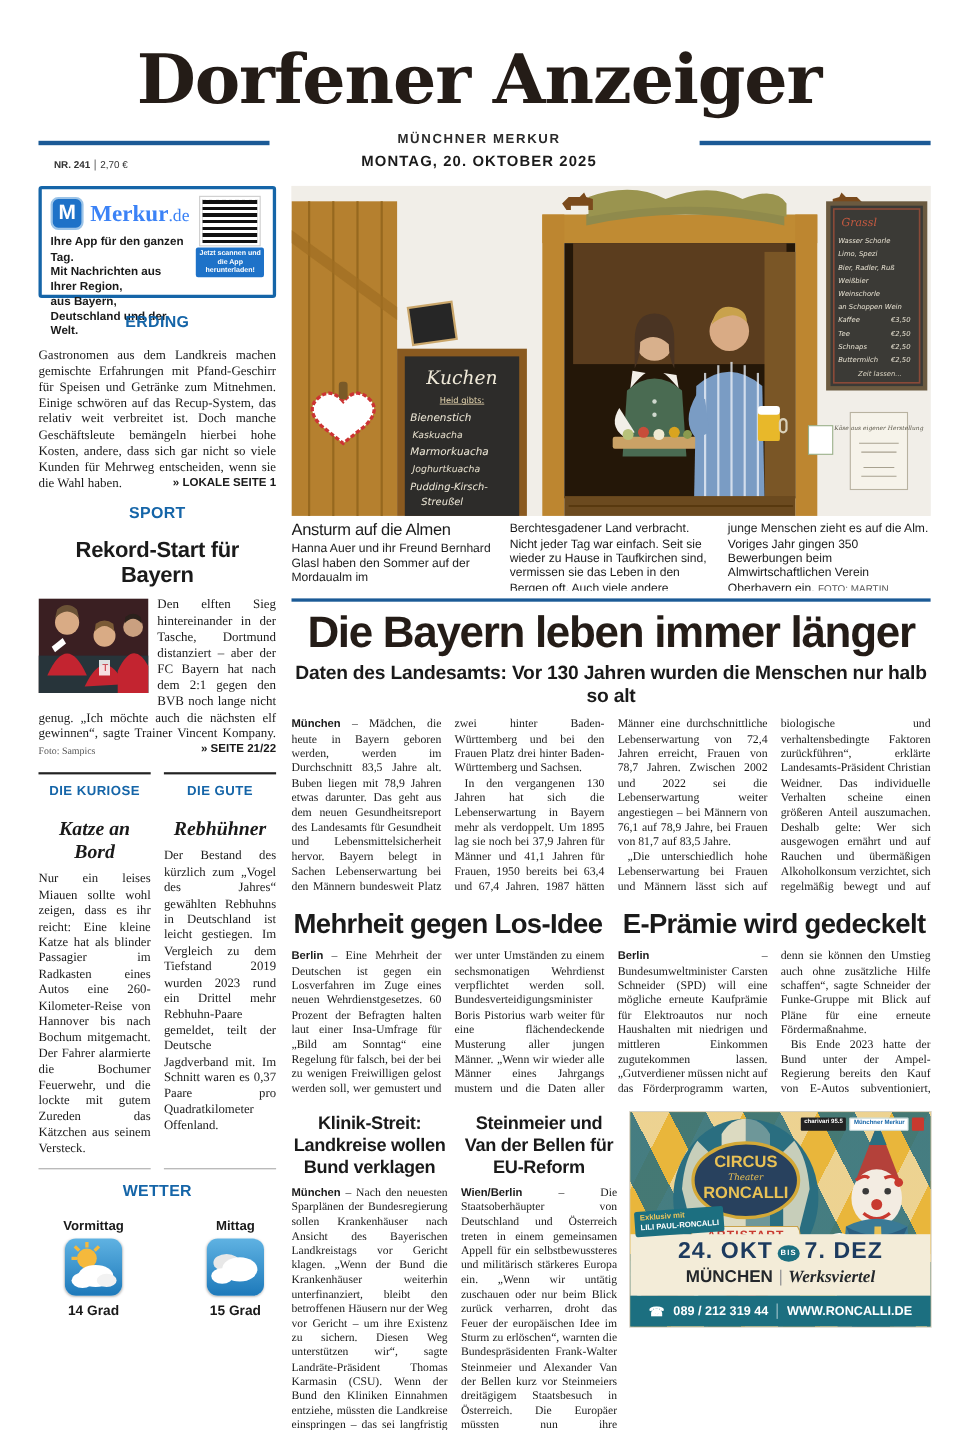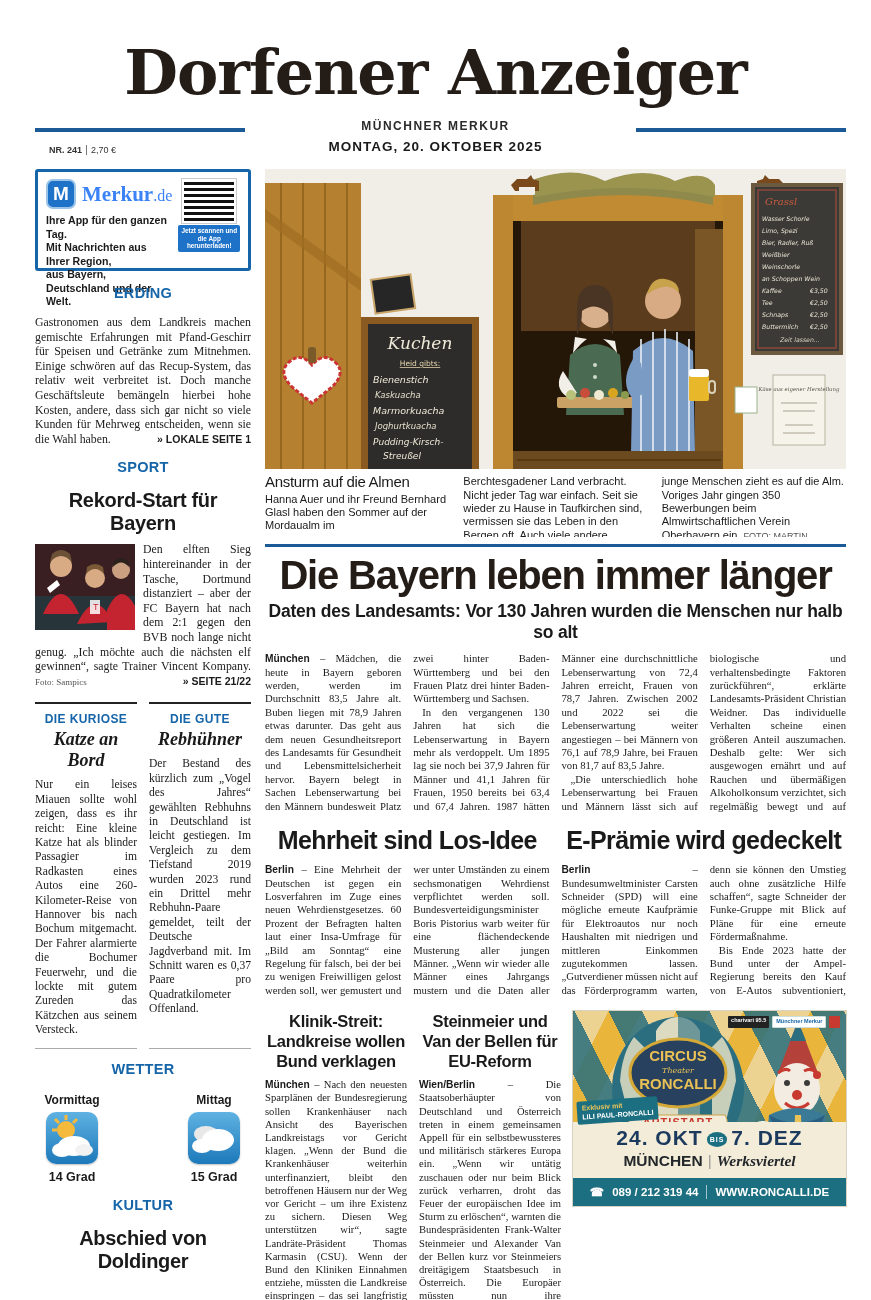--- a/index.html
+++ b/index.html
@@ -54,25 +54,25 @@
              padding:2px 2px; margin-top:2px; border-radius:2px; }
 
   .railsec { margin-bottom:13px; }
   .sport-photo { float:left; width:100px; height:86px; margin:2px 8px 2px 0; }
   .credit { font-size:9px; color:#555; }
 
   .minicols { display:grid; grid-template-columns:1fr 1fr; column-gap:12px; margin-bottom:12px; }
   .minicol { border-top:2px solid #222; border-bottom:1px solid #aaa; padding:8px 0 10px; }
   .minicol .mk { color:#1565a8; font-weight:700; font-size:12px; text-align:center; letter-spacing:.4px; }
   .minicol h3 { font-family:"Liberation Serif", serif; font-style:italic; font-weight:700;
-                font-size:18px; text-align:center; margin:3px 0 7px; }
+                font-size:18px; text-align:center; margin:17px 0 7px; }
   .minicol .serif { font-size:11.6px; line-height:14.4px; }
 
   .wetter-row { display:flex; justify-content:space-between; padding:2px 6px 0; }
-  .wx { text-align:center; width:62px; }
+  .wx { text-align:center; width:62px;margin-left:13px; }
   .wx .wlabel { font-weight:700; font-size:12px; margin-bottom:5px; }
   .wx .wicon { width:52px; height:52px; margin:0 auto; border-radius:10px;
                background:linear-gradient(180deg,#5fb2e2,#1d79ba); box-shadow:0 1px 2px rgba(0,0,0,.25); }
   .wx .wtemp { font-weight:700; font-size:12.5px; margin-top:6px; }
 
   
   .mainphoto { width:581px; height:300px; display:block; background:#efece6; }
   .caption-grid { display:grid; grid-template-columns:1fr 1fr 1fr; column-gap:14px;
                   margin-top:6px; height:62px; overflow:hidden; font-size:11px; line-height:13.4px; }
   .caption-grid h2 { font-size:15px; font-weight:400; letter-spacing:-.3px; margin-bottom:4px; }
@@ -254,28 +254,20 @@
                   <ellipse cx="18" cy="22" rx="12" ry="8" fill="#e8e8e8"></ellipse>
                   <ellipse cx="30" cy="28" rx="16" ry="11" fill="#fff"></ellipse>
                   <ellipse cx="14" cy="34" rx="10" ry="7" fill="#fff"></ellipse>
                 </svg>
             </div>
             <div class="wtemp">15 Grad</div>
           </div>
         </div>
       </section>
 
-      <section class="railsec">
-        <div class="kicker">
-            <span class="kname">KULTUR</span>
-            <span class="kline"></span>
-          </div>
-        <h2>Abschied von Doldinger</h2>
-
-      </section>
 
     </aside>
 
     <main>
 
       <svg class="mainphoto" viewBox="0 0 581 300">
         <rect width="581" height="300" fill="#f1eee8"></rect>
 
         <rect x="0" y="14" width="96" height="286" fill="#b5802f"></rect>
         <g stroke="#96681f" stroke-width="2">
@@ -415,21 +407,21 @@
         </div>
         <div class="cols4">
           <p><b>München </b><span>– Mädchen, die heute in Bayern geboren werden, werden im Durchschnitt 83,5 Jahre alt. Buben liegen mit 78,9 Jahren etwas darunter. Das geht aus dem neuen Gesundheitsreport des Landesamts für Gesundheit und Lebensmittelsicherheit hervor. Bayern belegt in Sachen Lebenserwartung bei den Männern bundesweit Platz zwei hinter Baden-Württemberg und bei den Frauen Platz drei hinter Baden-Württemberg und Sachsen.</span></p>
           <p class="indent">In den vergangenen 130 Jahren hat sich die Lebenserwartung in Bayern mehr als verdoppelt. Um 1895 lag sie noch bei 37,9 Jahren für Männer und 41,1 Jahren für Frauen, 1950 bereits bei 63,4 und 67,4 Jahren. 1987 hätten Männer eine durchschnittliche Lebenserwartung von 72,4 Jahren erreicht, Frauen von 78,7 Jahren. Zwischen 2002 und 2022 sei die Lebenserwartung weiter angestiegen – bei Männern von 76,1 auf 78,9 Jahre, bei Frauen von 81,7 auf 83,5 Jahre.</p>
           <p class="indent">„Die unterschiedlich hohe Lebenserwartung bei Frauen und Männern lässt sich auf biologische und verhaltensbedingte Faktoren zurückführen“, erklärte Landesamts-Präsident Christian Weidner. Das individuelle Verhalten scheine einen größeren Anteil auszumachen. Deshalb gelte: Wer sich ausgewogen ernährt und auf Rauchen und übermäßigen Alkoholkonsum verzichtet, sich regelmäßig bewegt und auf ausreichend Schlaf achtet, kann seine Lebenszeit verlängern. Gesundheitsministerin Judith Gerlach (CSU) betonte, Politik und Gesellschaft müssten Rahmenbedingungen schaffen, die gesunde Entscheidungen leicht machten.</p>
         </div>
       </section>
 
       <div class="midrow">
         <section>
-          <h2>Mehrheit sind Los-Idee</h2>
+          <h2>Mehrheit gegen Los-Idee</h2>
           <div class="cols2">
             <p><b>Berlin </b><span>– Eine Mehrheit der Deutschen ist gegen ein Losverfahren im Zuge eines neuen Wehrdienstgesetzes. 60 Prozent der Befragten halten laut einer Insa-Umfrage für „Bild am Sonntag“ eine Regelung für falsch, bei der bei zu wenigen Freiwilligen gelost werden soll, wer gemustert und wer unter Umständen zu einem sechsmonatigen Wehrdienst verpflichtet werden soll. Bundesverteidigungsminister Boris Pistorius warb weiter für eine flächendeckende Musterung aller jungen Männer. „Wenn wir wieder alle Männer eines Jahrgangs mustern und die Daten aller Wehrfähigen erheben, wird das auch in Russland wahrgenommen. Anders ausgedrückt: Auch das ist Abschreckung!“, sagte der SPD-Politiker.</span></p>
           </div>
         </section>
         <section>
           <h2>E-Prämie wird gedeckelt</h2>
           <div class="cols2">
             <p><b>Berlin </b><span>– Bundesumweltminister Carsten Schneider (SPD) will eine mögliche erneute Kaufprämie für Elektroautos nur noch Haushalten mit niedrigen und mittleren Einkommen zugutekommen lassen. „Gutverdiener müssen nicht auf das Förderprogramm warten, denn sie können den Umstieg auch ohne zusätzliche Hilfe schaffen“, sagte Schneider der Funke-Gruppe mit Blick auf Pläne für eine erneute Fördermaßnahme.</span></p>
             <p class="indent">Bis Ende 2023 hatte der Bund unter der Ampel-Regierung bereits den Kauf von E-Autos subventioniert, die Prämie wurde wegen der Haushaltskrise kurzfristig gestrichen. Auf Zahlen legte sich Schneider bewusst nicht fest. Summen von 3000 Euro seien bisher ein „Debattenbeitrag“.</p>
           </div>

